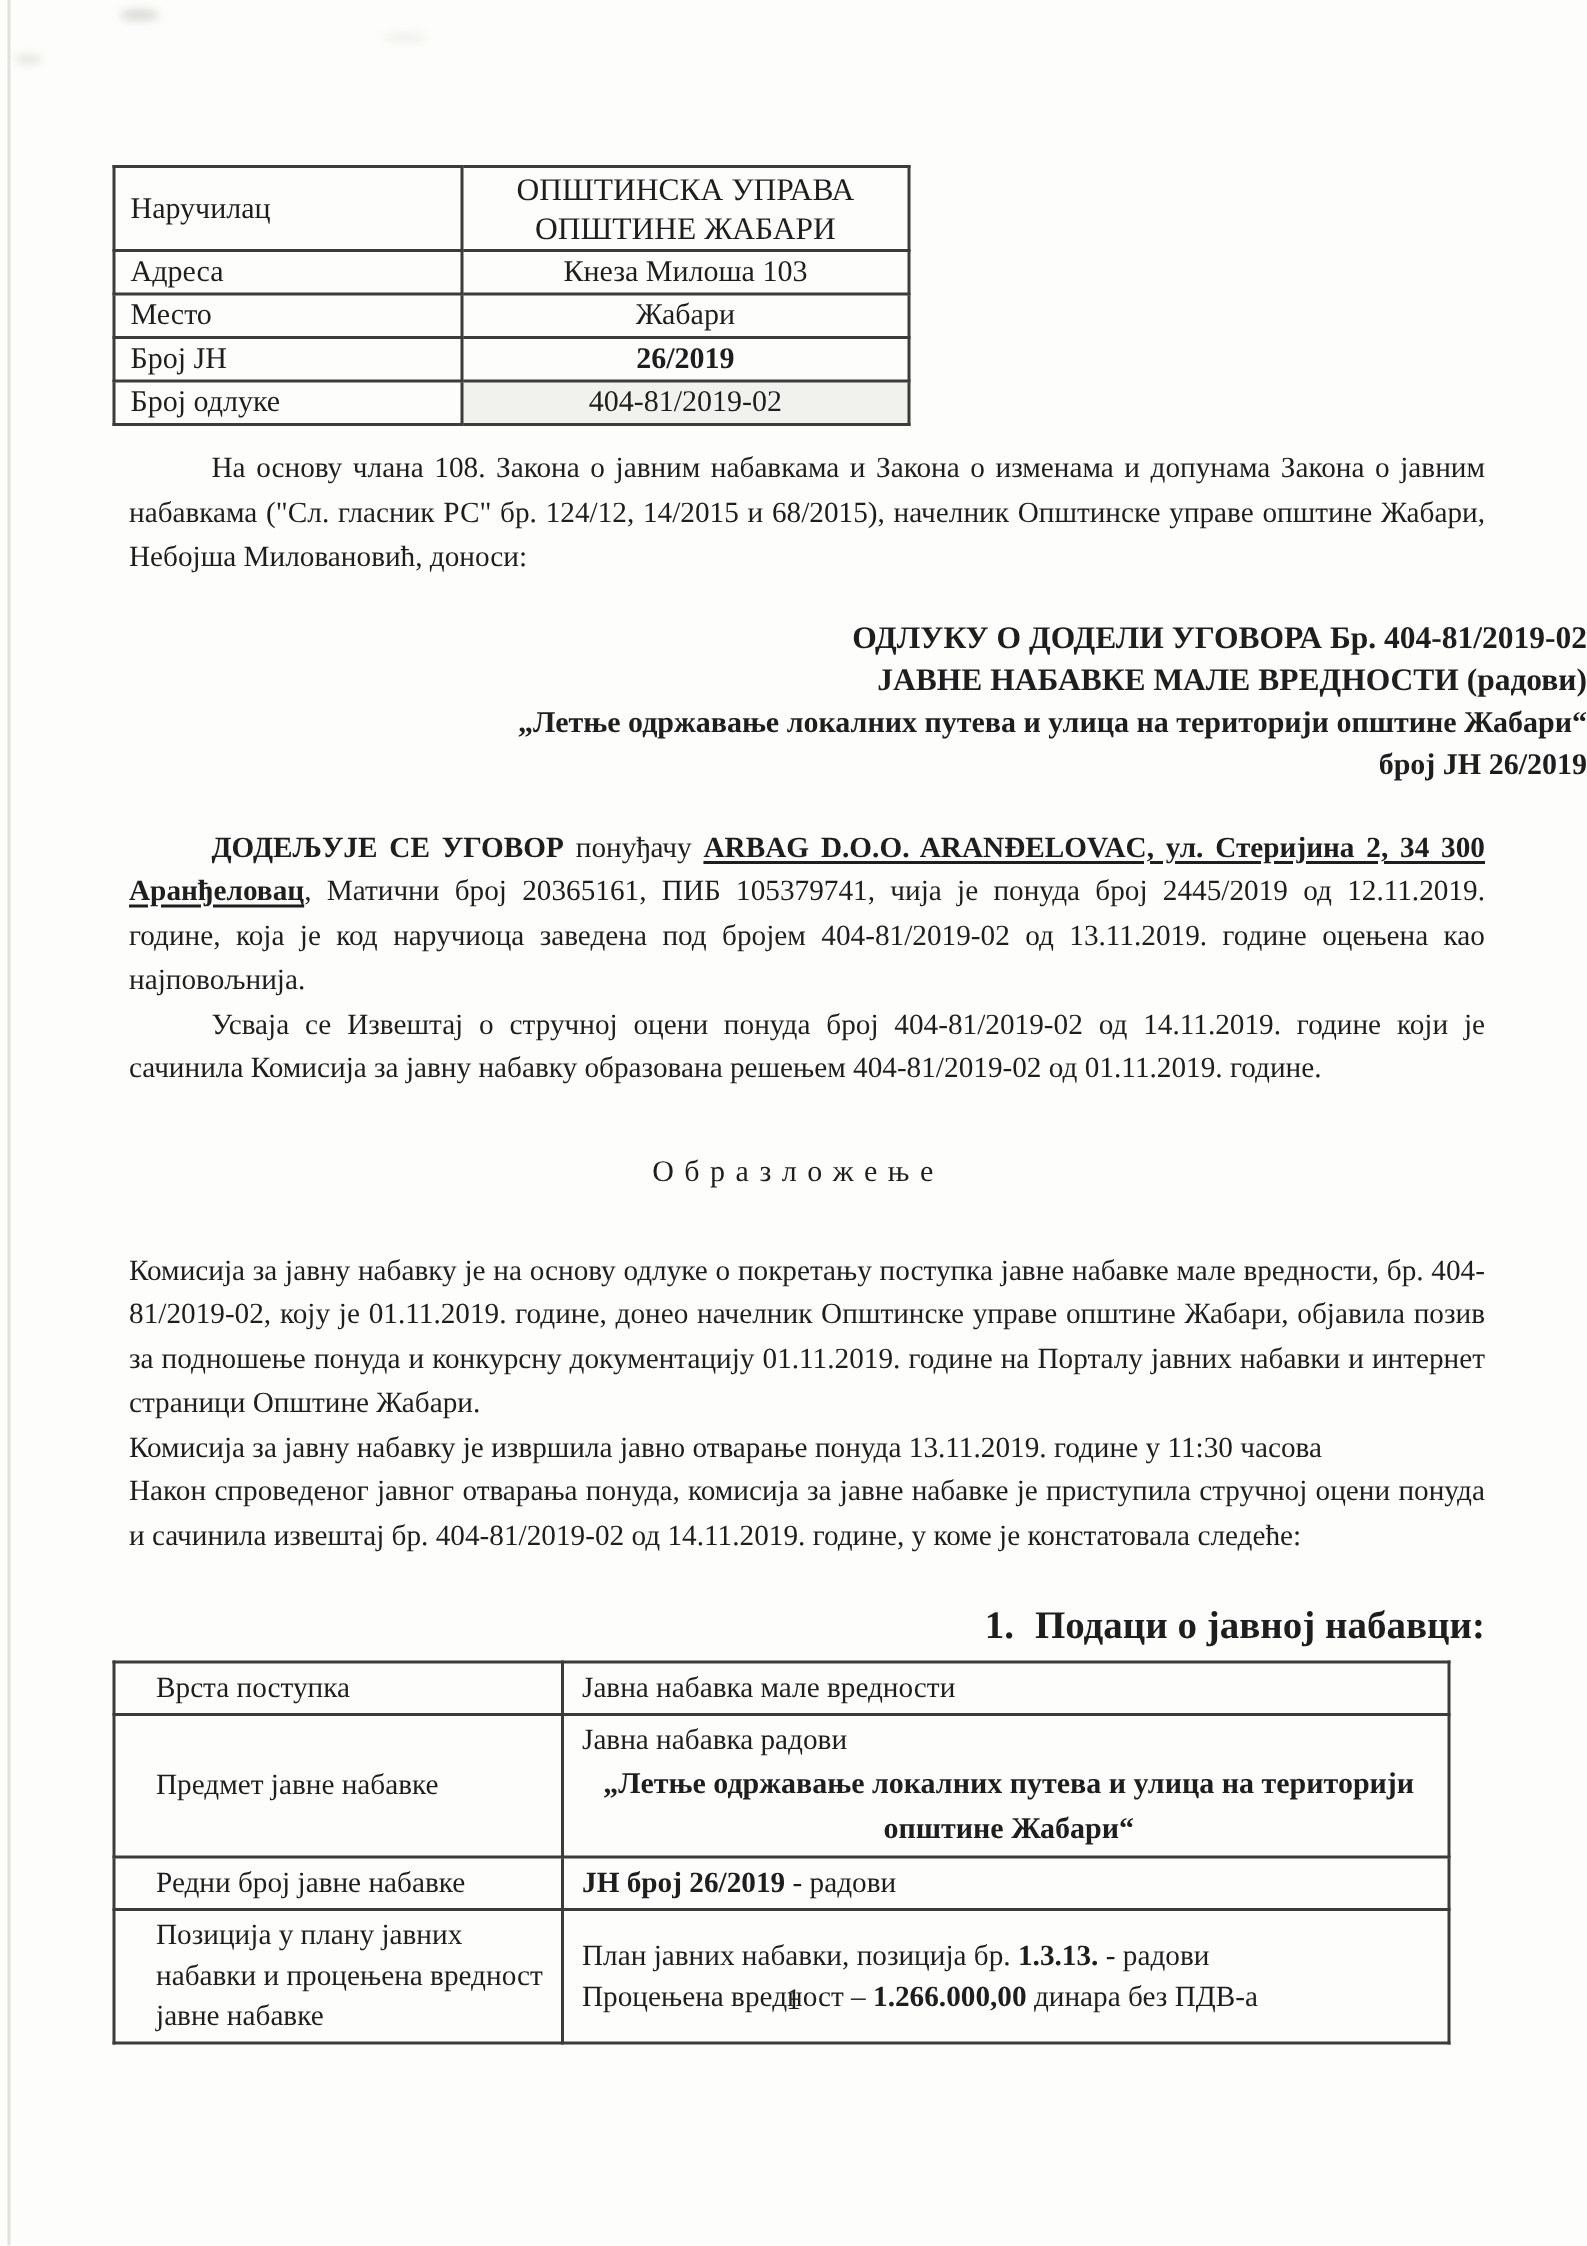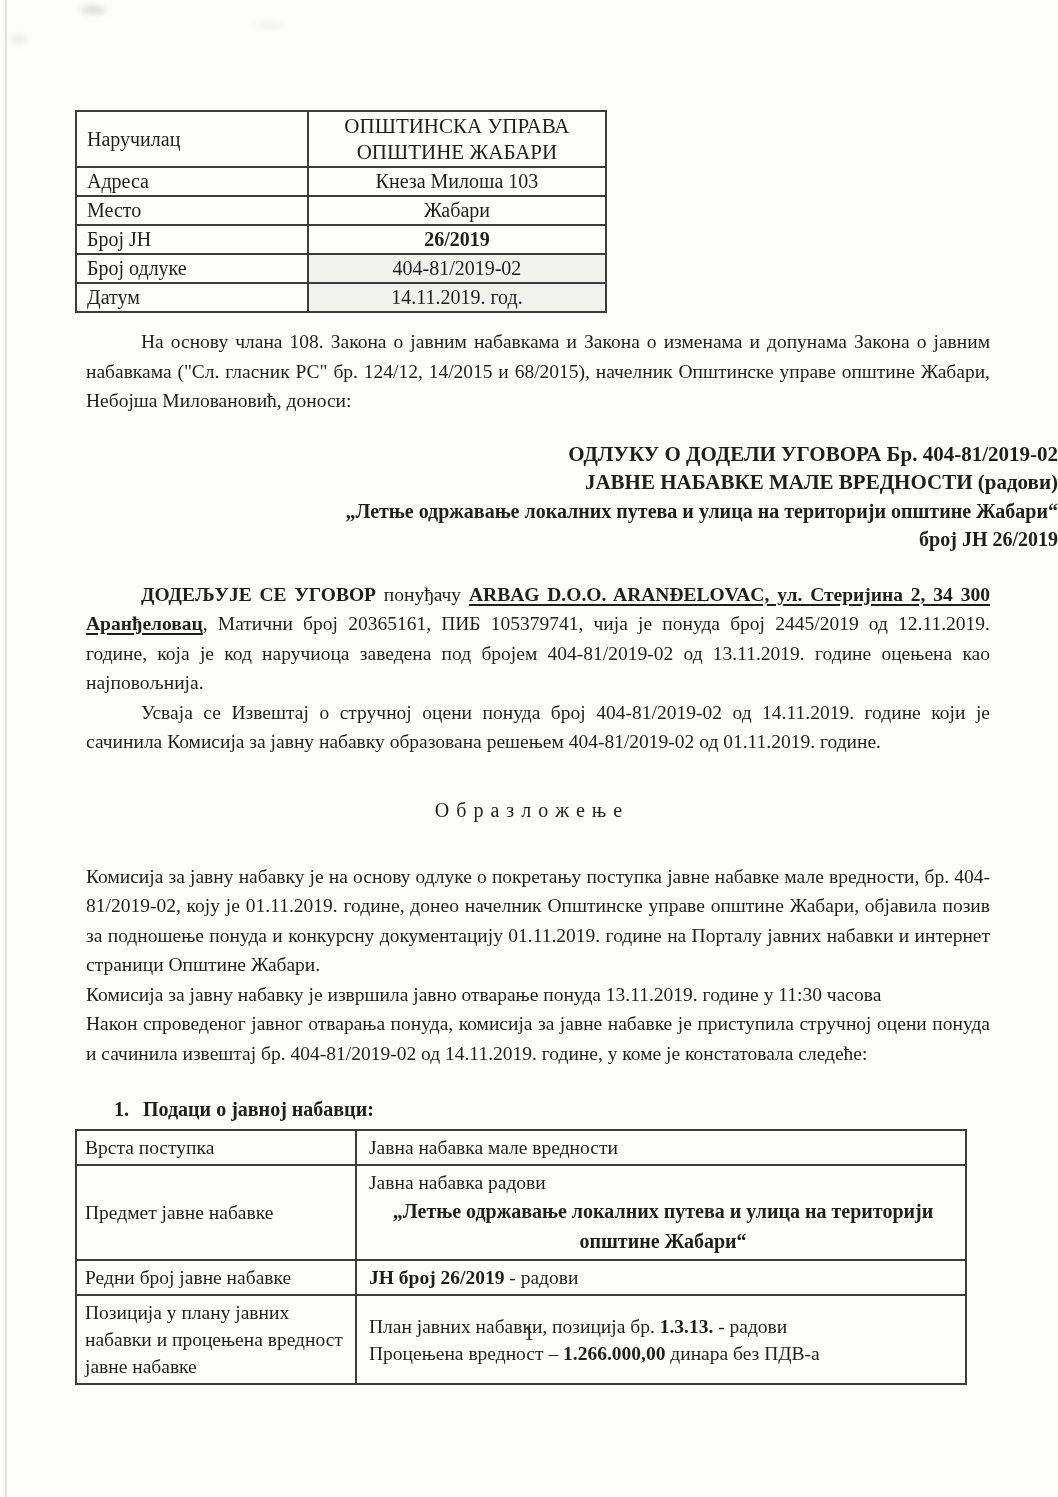--- a/index.html
+++ b/index.html
@@ -78,38 +78,39 @@
     font-weight:normal;
     font-size:20px;
     letter-spacing:1px;
   }
 
   .body-block{margin-top:40px;}
 
   
   .list-heading{
     margin:30px 68px 0 86px;
-    font-size:20px;
+    font-size:26px;
     font-weight:bold;
+    text-align:right;
   }
   .list-heading .num{display:inline-block;margin-left:28px;margin-right:14px;}
 
   
   .data-table{
     margin:8px 0 0 75px;
     width:892px;
     font-size:19.5px;
   }
   .data-table td{
     border:2px solid #3c3c3a;
     padding:3px 8px;
     vertical-align:middle;
     line-height:27px;
   }
-  .data-table td.lbl{width:262px;padding-left:8px;}
+  .data-table td.lbl{width:262px;padding-left:27px;}
   .data-table td.val{padding-left:12px;}
   .center-bold{font-weight:bold;text-align:center;font-size:20px;line-height:30px;}
 
   
   .page-number{
     position:absolute;
     left:0;right:0;
     top:1322px;
     text-align:center;
     font-size:20px;
@@ -144,24 +145,20 @@
         <td class="val">Жабари</td>
       </tr>
       <tr>
         <td class="lbl">Број ЈН</td>
         <td class="val bold">26/2019</td>
       </tr>
       <tr>
         <td class="lbl">Број одлуке</td>
         <td class="val shade">404-81/2019-02</td>
       </tr>
-      <tr>
-        <td class="lbl">Датум</td>
-        <td class="val shade">14.11.2019. год.</td>
-      </tr>
     </tbody>
       </table>
 
     <p class="para indent mt16">На основу члана 108. Закона о јавним набавкама и Закона о изменама и допунама Закона о јавним набавкама ("Сл. гласник РС" бр. 124/12, 14/2015 и 68/2015), начелник Општинске управе општине Жабари, Небојша Миловановић, доноси:</p>
 
     <div class="title-block">
       <div class="t1">ОДЛУКУ  О ДОДЕЛИ УГОВОРА Бр. 404-81/2019-02</div>
       <div class="t2">ЈАВНЕ НАБАВКЕ МАЛЕ ВРЕДНОСТИ (радови)</div>
       <div class="t3">„Летње одржавање локалних путева и улица на територији општине Жабари“</div>
       <div class="t4">број ЈН 26/2019</div>

